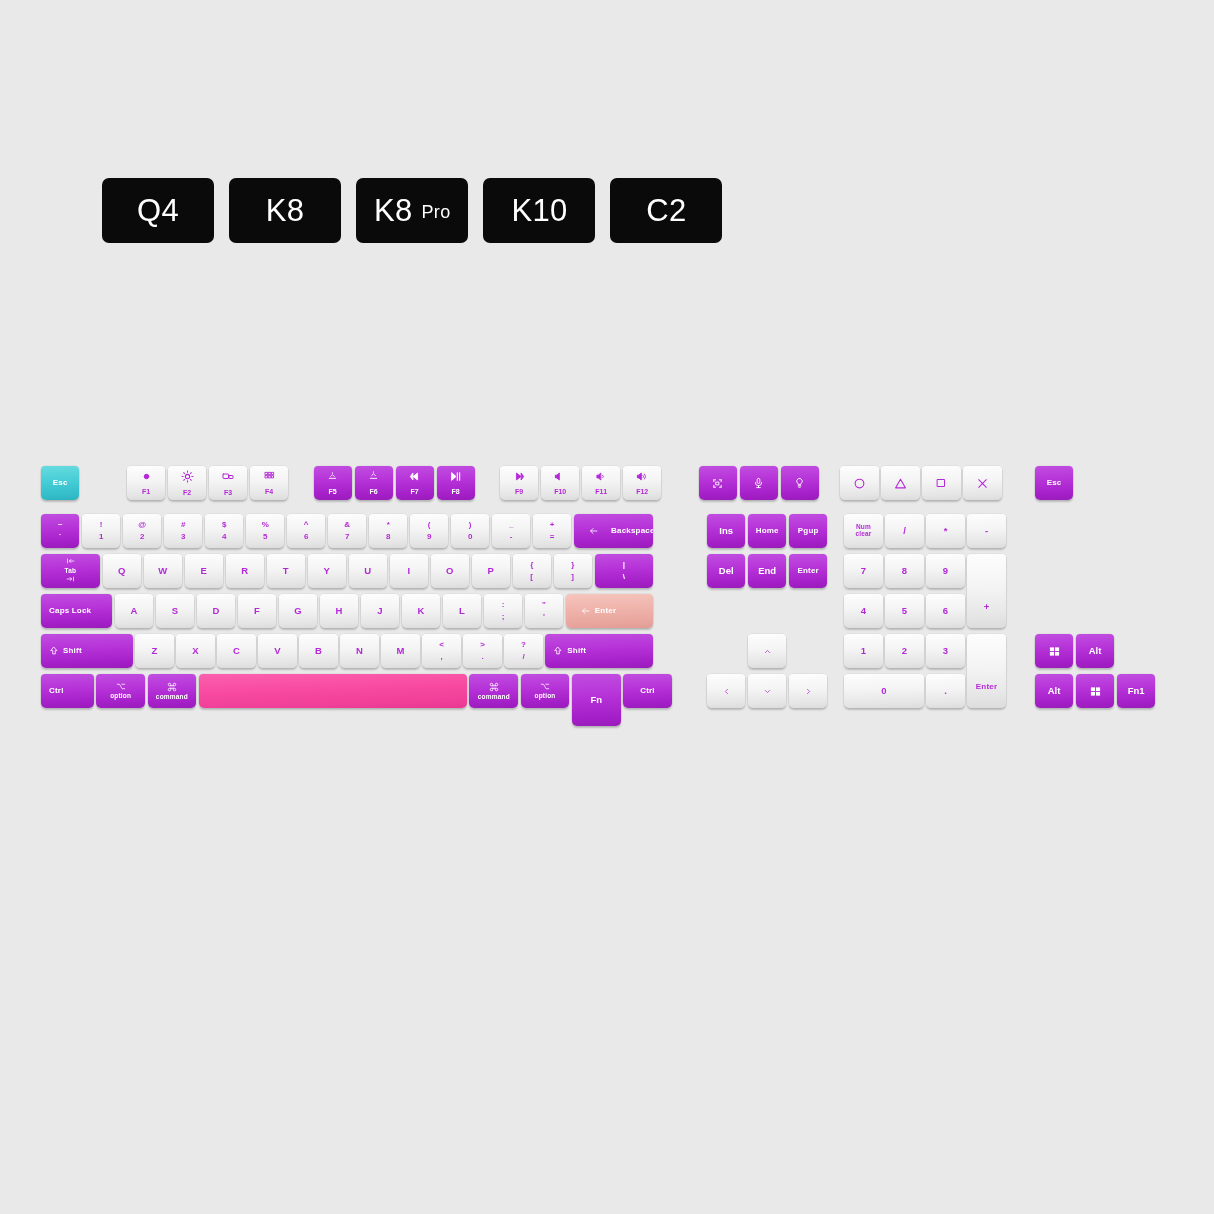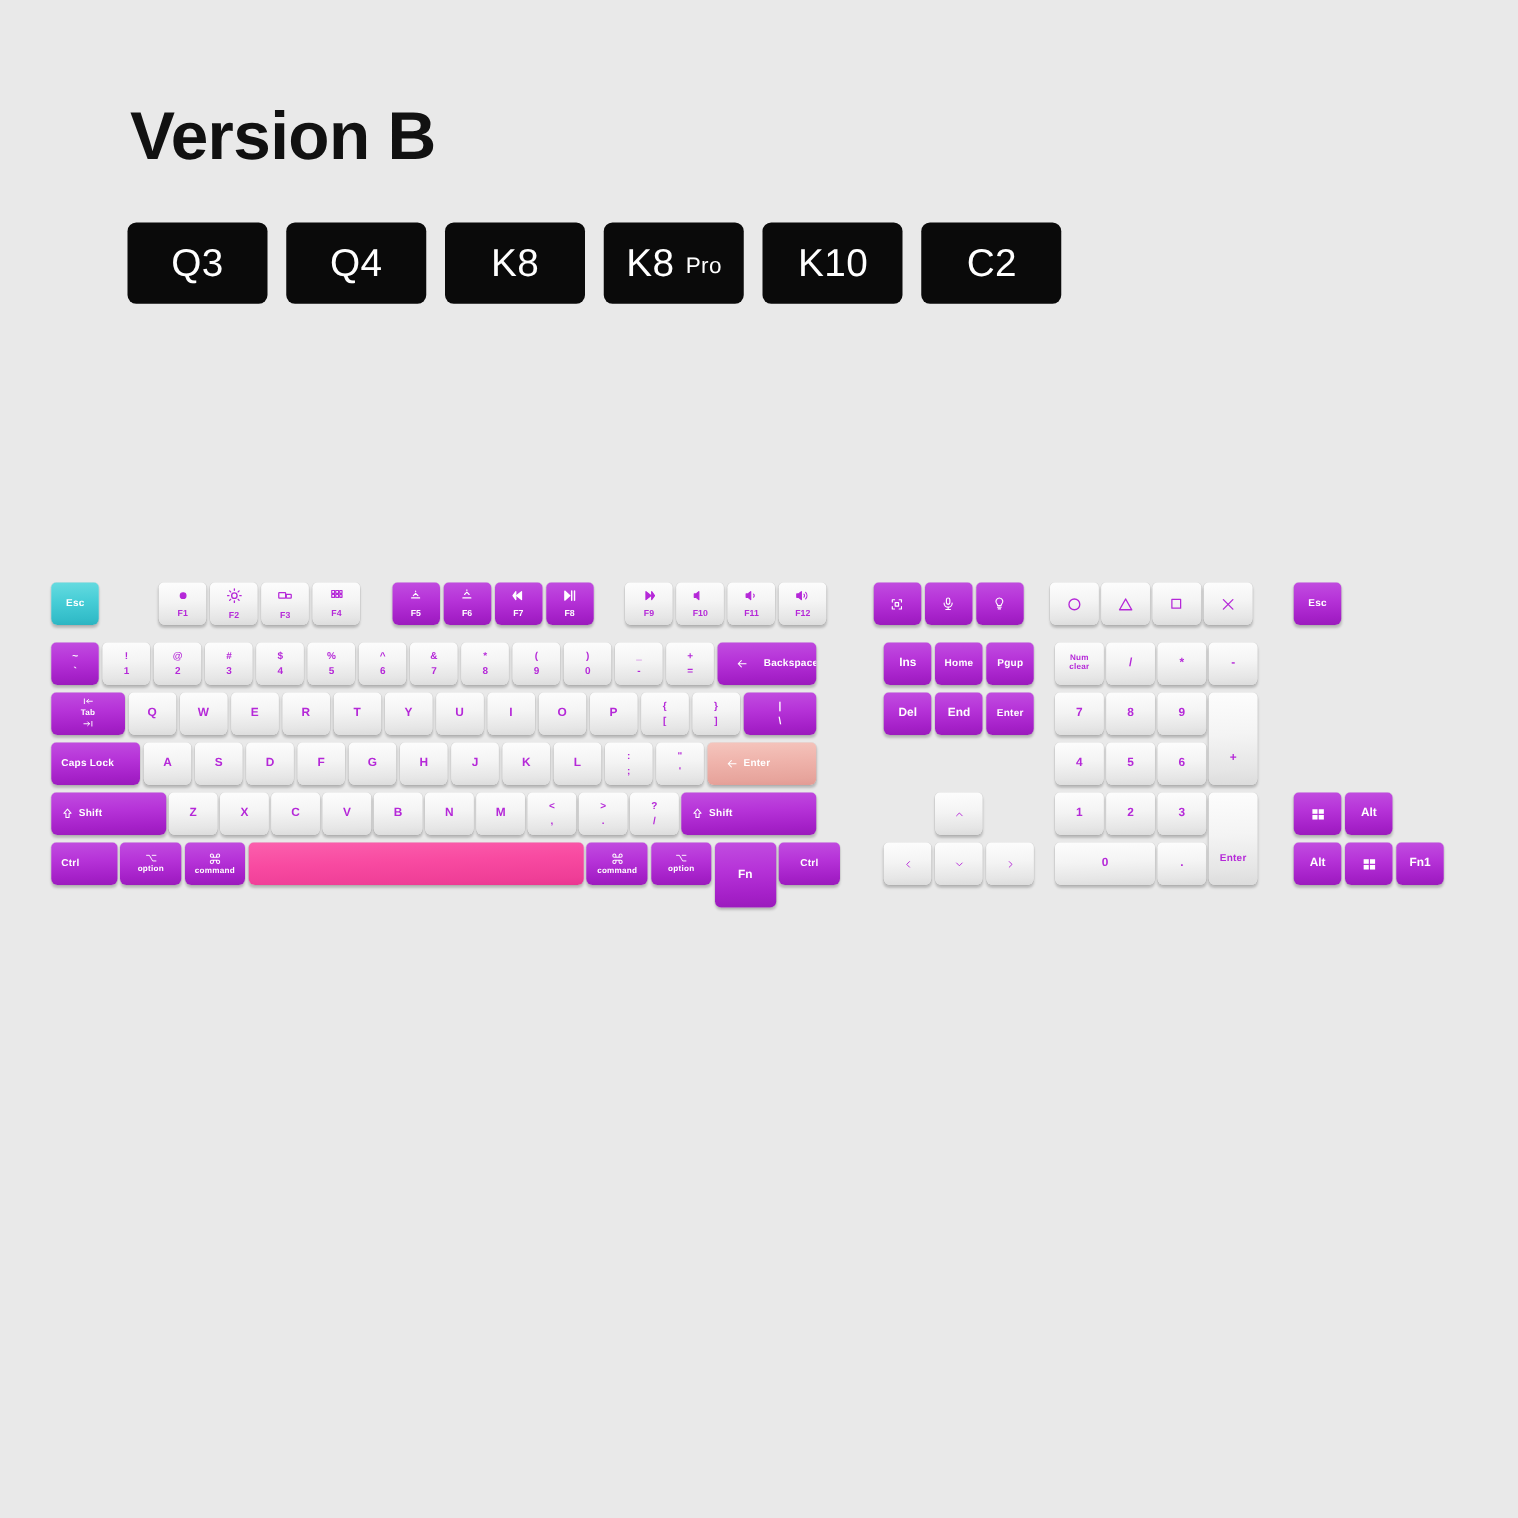--- a/index.html
+++ b/index.html
@@ -113,26 +113,22 @@
   .fnstack .glyph { font-size: 10px; line-height: 1; }
   .fnstack .fnum { font-size: 7px; font-weight: bold; }
   .row-inline { display:flex; align-items:center; gap:4px; }
   svg { display:block; }
 </style>
 </head>
 <body>
 
 <div id="root">
 
-  <div id="page-title">Version B</div>
 
   <div id="badges">
-      <div class="badge">
-        <span>Q3</span>
-      </div>
       <div class="badge">
         <span>Q4</span>
       </div>
       <div class="badge">
         <span>K8</span>
       </div>
       <div class="badge">
         <span>K8</span>
         <span class="sub">Pro</span>
       </div>

